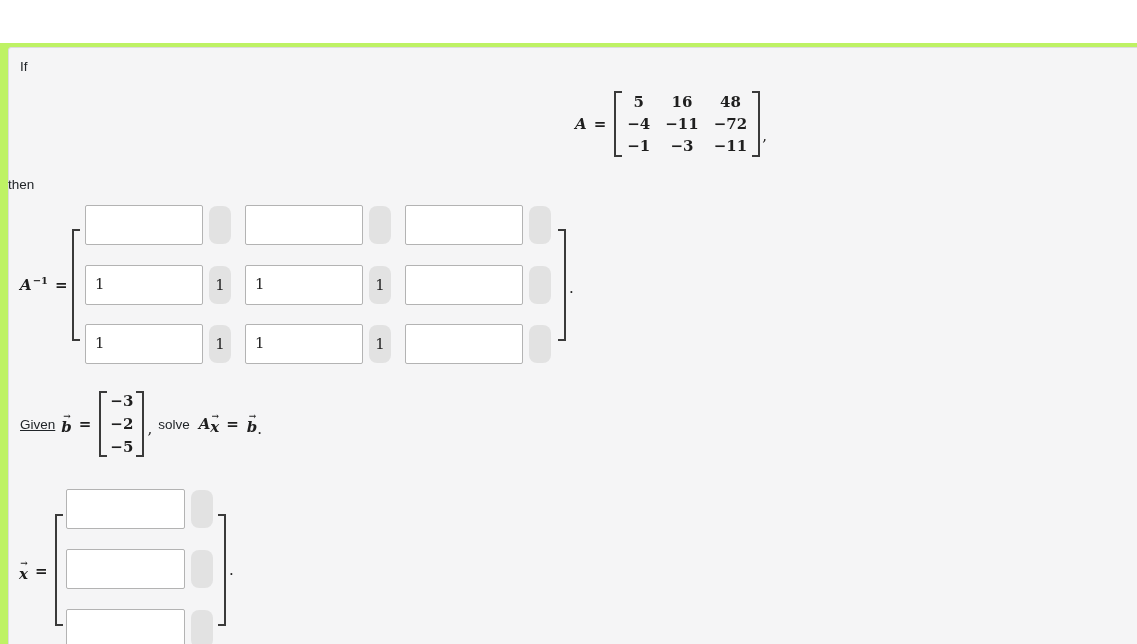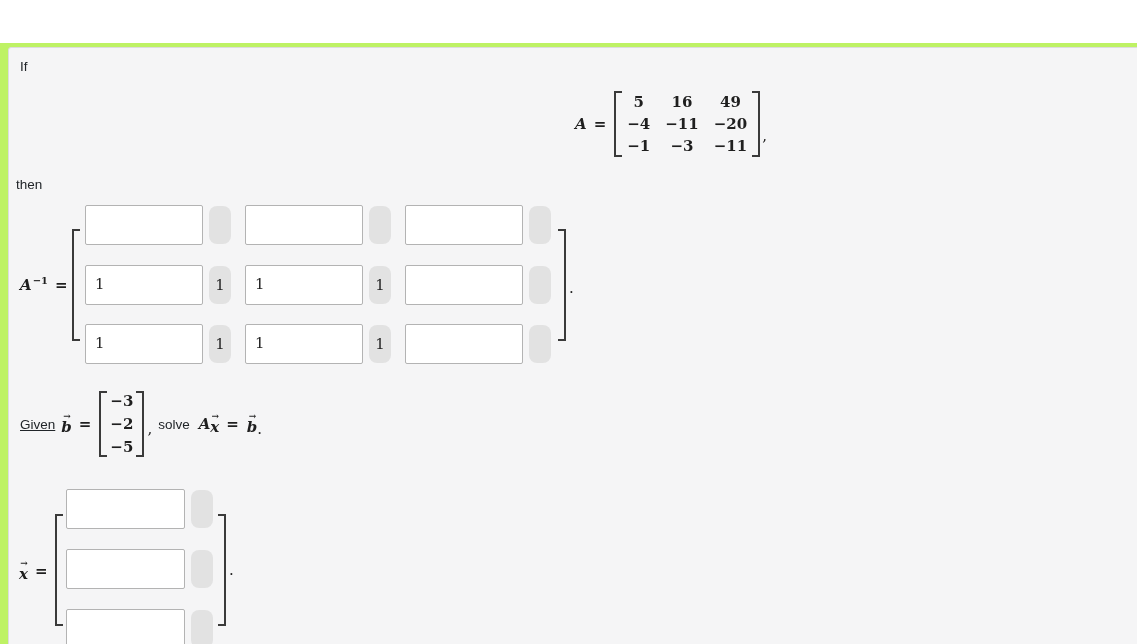--- a/index.html
+++ b/index.html
@@ -52,33 +52,33 @@
 
   <div class="abs sans" style="left:20px;top:16px;">If</div>
 
   <div class="abs frow math" style="left:575px;top:46px;height:70px;">
     <span class="mvar">A</span>
     <span class="meq">=</span>
     <span class="brk brk-l h66"></span>
     <div class="agrid">
       <span class="mnum">5</span>
       <span class="mnum">16</span>
-      <span class="mnum">49</span>
+      <span class="mnum">48</span>
       <span class="mnum">−4</span>
       <span class="mnum">−11</span>
-      <span class="mnum">−20</span>
+      <span class="mnum">−72</span>
       <span class="mnum">−1</span>
       <span class="mnum">−3</span>
       <span class="mnum">−11</span>
     </div>
     <span class="brk brk-r h66"></span>
     <span style="align-self:flex-end;margin:0 0 14px 2px;">,</span>
   </div>
 
-  <div class="abs sans" style="left:16px;top:134px;">then</div>
+  <div class="abs sans" style="left:8px;top:134px;">then</div>
 
   <div class="abs frow math" style="left:20px;top:230px;height:24px;">
     <span class="mvar">A</span>
       <span class="msup">−1</span>
     <span class="meq">=</span>
   </div>
 
   <div class="abs brk brk-l h112" style="left:72px;top:186px;"></div>
   <div class="abs brk brk-r h112" style="left:558px;top:186px;"></div>
 

